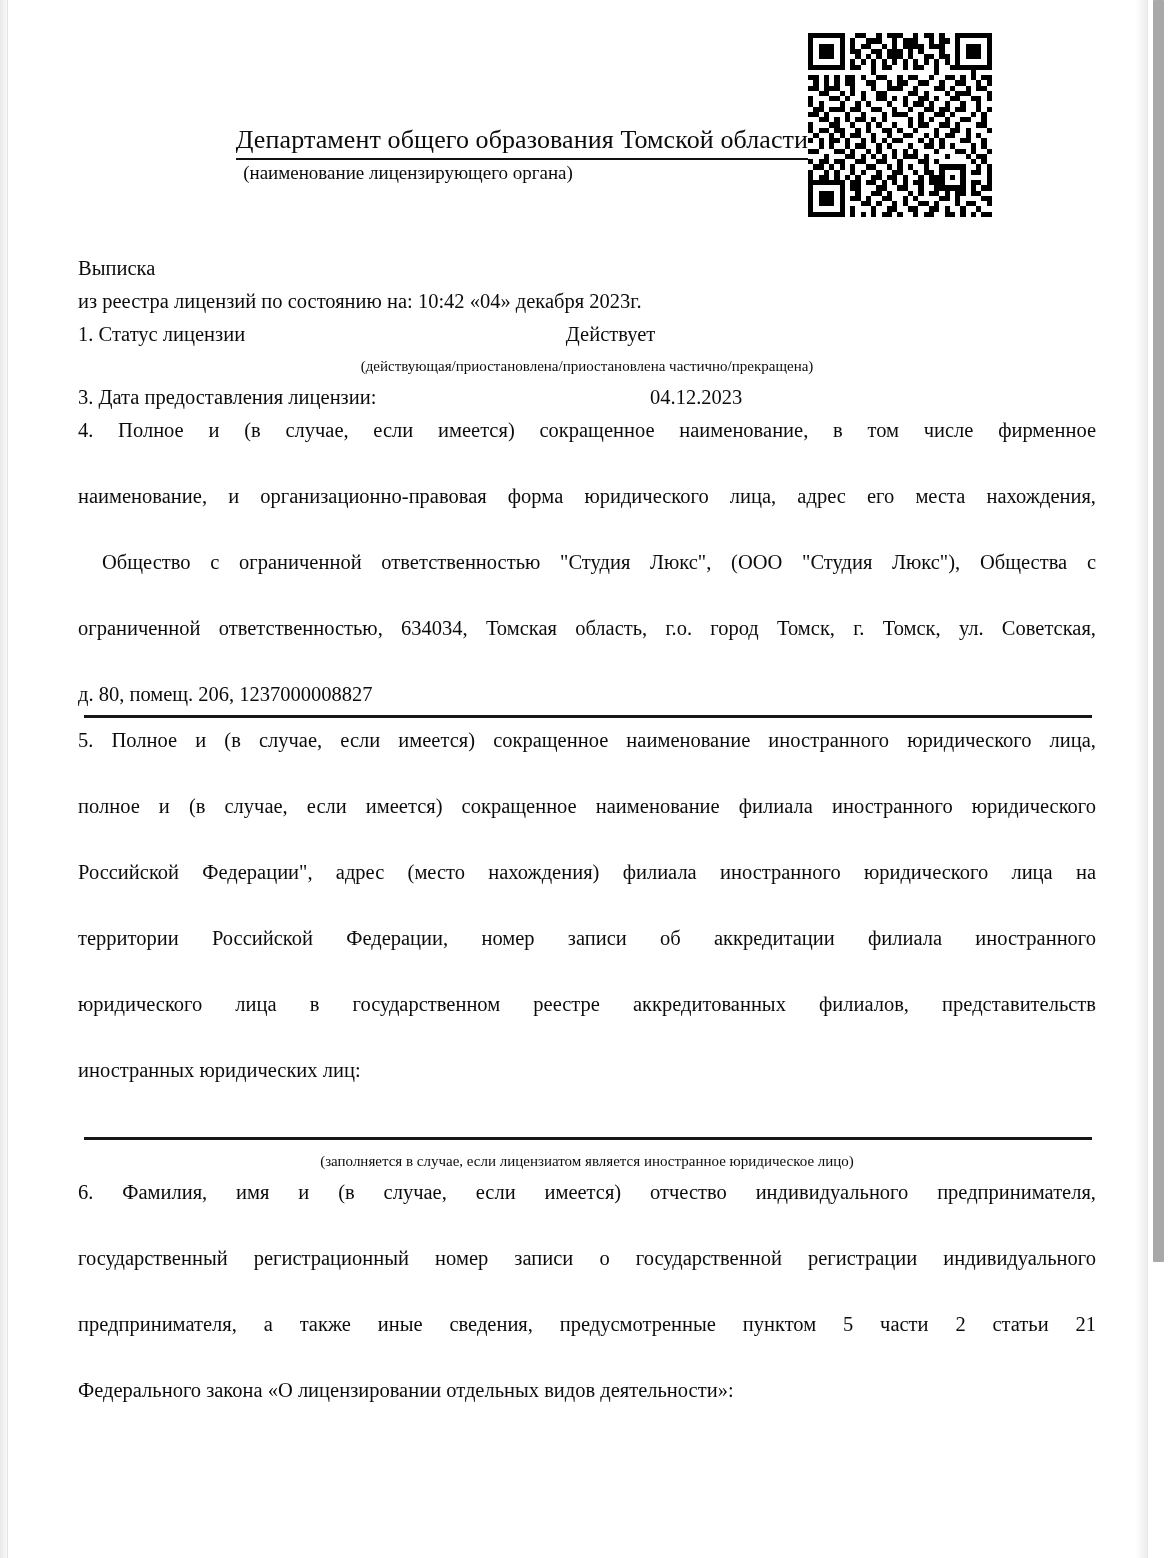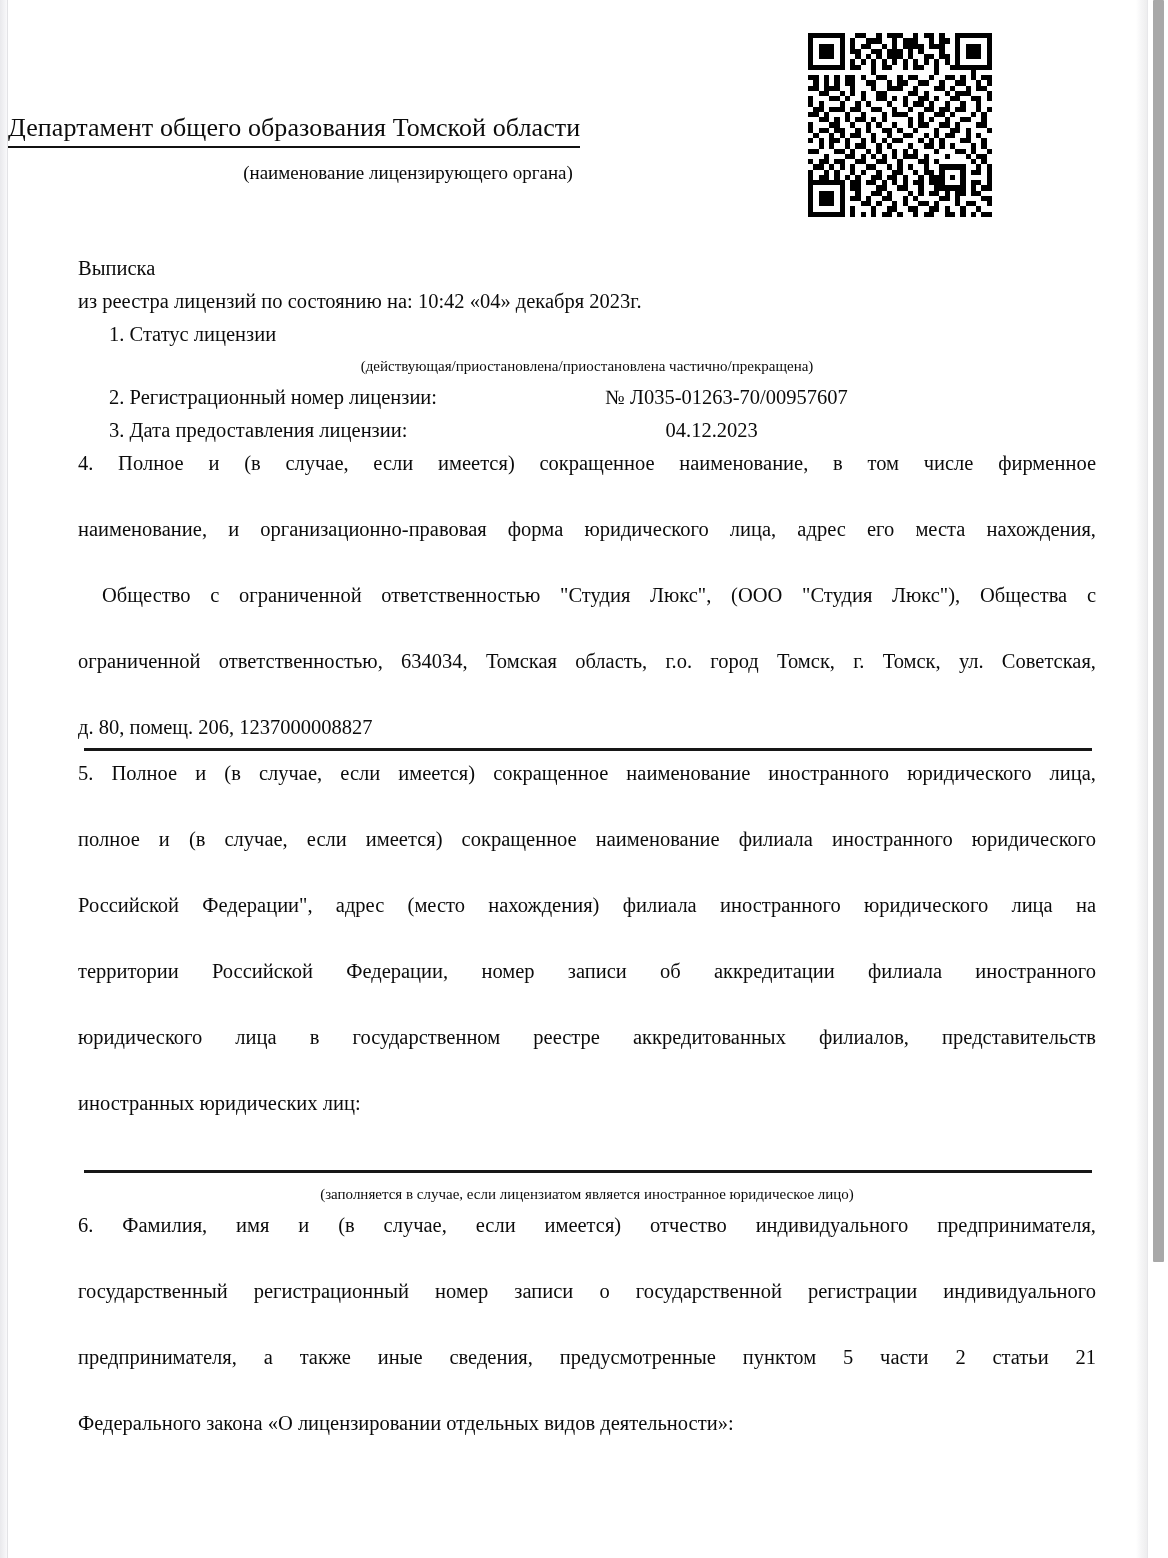--- a/index.html
+++ b/index.html
@@ -83,23 +83,23 @@
     top: 28px;
     width: 194px;
     height: 194px;
     background: #ffffff;
   }
   .qr svg { display: block; }
 
   .org-title-wrap {
     position: absolute;
     left: 0;
-    top: 112px;
+    top: 124px;
     width: 800px;
-    text-align: left;
+    text-align: right;
   }
   .org-title {
     display: inline-block;
     font-size: 26px;
     line-height: 32px;
     letter-spacing: .1px;
     border-bottom: 2px solid #111;
     padding-bottom: 2px;
   }
   .org-caption {
@@ -136,21 +136,20 @@
     line-height: 30px;
     text-align: center;
   }
   .indent { text-indent: 24px; }
 
   .row {
     display: flex;
     align-items: baseline;
     font-size: 20.5px;
     line-height: 33px;
-    margin-left: 31px;
   }
   .row .lbl { flex: 0 0 auto; }
   .row .val {
     flex: 1 1 auto;
     text-align: center;
     padding-right: 120px;
   }
   .row.val-right-shift .val { padding-right: 80px; }
 
   .rule {
@@ -514,27 +513,24 @@
       </div>
       <div class="org-caption">(наименование лицензирующего органа)</div>
 
       <div class="flow">
 
         <p class="ln center">Выписка</p>
         <p class="ln center">из реестра лицензий по состоянию на: 10:42 «04» декабря 2023г.</p>
 
         <div class="row">
           <span class="lbl">1. Статус лицензии</span>
+          <span class="val">Действует</span>
         </div>
         <p class="ln small-note">(действующая/приостановлена/приостановлена частично/прекращена)</p>
 
-        <div class="row val-right-shift">
-          <span class="lbl">2. Регистрационный номер лицензии:</span>
-          <span class="val">№ Л035-01263-70/00957607</span>
-        </div>
 
         <div class="row val-right-shift">
           <span class="lbl">3. Дата предоставления лицензии:</span>
           <span class="val">04.12.2023</span>
         </div>
 
         <p class="ln just-last-c">4. Полное и (в случае, если имеется) сокращенное наименование, в том числе фирменное</p>
         <p class="ln just-last-c">наименование, и организационно-правовая форма юридического лица, адрес его места нахождения,</p>
         <p class="ln just-last-c indent">Общество с ограниченной ответственностью "Студия Люкс", (ООО "Студия Люкс"), Общества с</p>
         <p class="ln just-last-c">ограниченной ответственностью, 634034, Томская область, г.о. город Томск, г. Томск, ул. Советская,</p>

